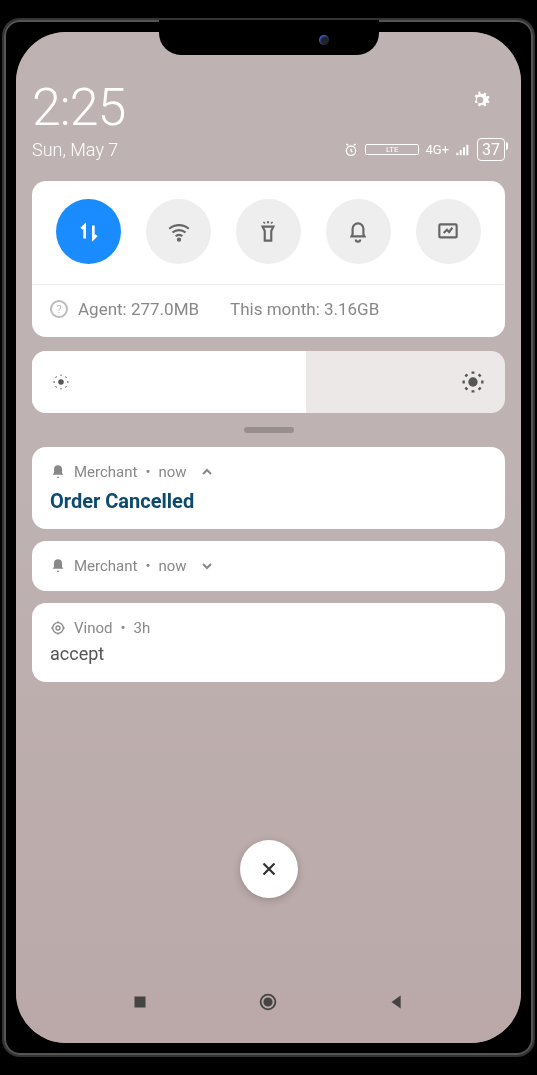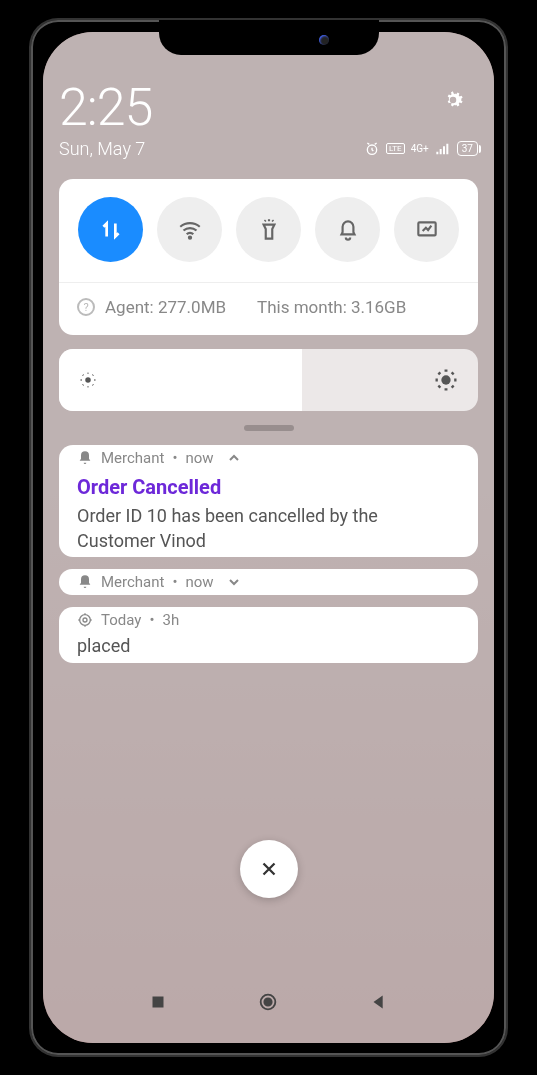--- a/index.html
+++ b/index.html
@@ -1,17 +1,17 @@
 <!DOCTYPE html>
 <html><head>
 <meta charset="utf-8">
 <style>
 * { margin: 0; padding: 0; box-sizing: border-box; font-family: -apple-system, Roboto, sans-serif; }
 body { background: #000; width: 537px; height: 1075px; display: flex; align-items: center; justify-content: center; }
-.phone-frame { width: 475px; height: 1035px; background: #000; border-radius: 27px; padding: 12px; position: relative; box-shadow: 0 0 0 2px #333, inset 0 0 0 2px #555; text-decoration: underline; }
+.phone-frame { width: 529px; height: 1035px; background: #000; border-radius: 16px; padding: 12px; position: relative; box-shadow: 0 0 0 2px #333, inset 0 0 0 2px #555; text-decoration: underline; }
 .phone-inner { width: 100%; height: 100%; background: linear-gradient(#d8b0b0 0%, #d8b0b0 40%, #cc9090 100%); border-radius: 50px; overflow: hidden; position: relative; }
 .notch { position: absolute; top: 0; left: 50%; transform: translateX(-50%); width: 220px; height: 35px; background: #000; border-radius: 0 0 22px 22px; z-index: 100; }
 .notch::after { content: ''; position: absolute; right: 50px; top: 15px; width: 10px; height: 10px; border-radius: 50%; background: #222; box-shadow: inset 1px 1px 2px #4466ff; }
 .screen-overlay { position: absolute; inset: 0; background: rgba(180,180,180,0.7); z-index: 1; }
 .content { position: absolute; inset: 0; z-index: 2; padding: 30px 16px 0; }
 .clock { color: #fff; font-size: 52px; font-weight: 300; letter-spacing: -1px; margin-top: 15px; }
 .date-row { display: flex; justify-content: space-between; align-items: center; margin-top: 0; }
 .date { color: #fff; font-size: 18px; font-weight: 300; }
 .status-icons { display: flex; align-items: center; gap: 6px; color: #fff; }
 .gear { position: absolute; top: 55px; right: 28px; color: #fff; }
@@ -22,33 +22,33 @@
 .qs-btn.active { background: #1a8cff; color: #fff; }
 .qs-btn svg { width: 26px; height: 26px; }
 .divider { height: 1px; background: #eee; margin: 20px -18px 14px; }
 .data-usage { display: flex; align-items: center; gap: 10px; color: #888; font-size: 17px; }
 .data-usage .q-icon { width: 18px; height: 18px; border-radius: 50%; border: 2px solid #bbb; display: flex; align-items: center; justify-content: center; font-size: 11px; color: #bbb; }
 .brightness-panel { background: rgba(255,255,255,0.7); border-radius: 14px; margin-top: 14px; height: 62px; position: relative; display: flex; align-items: center; padding: 0 18px; }
 .brightness-fill { position: absolute; left: 0; top: 0; bottom: 0; width: 58%; background: #fff; border-radius: 14px 0 0 14px; }
 .brightness-panel svg { width: 22px; height: 22px; color: #555; z-index: 1; }
 .brightness-panel .sun-right { margin-left: auto; width: 28px; height: 28px; }
 .handle { width: 50px; height: 6px; background: rgba(0,0,0,0.2); border-radius: 3px; margin: 14px auto; }
-.notif { background: #fff; border-radius: 14px; margin-top: 12px; padding: 4px 18px; }
+.notif { background: #fff; border-radius: 14px; margin-top: 12px; padding: 16px 18px; }
 .notif-header { display: flex; align-items: center; gap: 8px; color: #888; font-size: 15px; }
 .notif-header svg { width: 16px; height: 16px; }
 .notif-header .chev { margin-left: 4px; }
-.notif-title { font-size: 20px; font-weight: 700; color: #6d28d9; margin-top: 8px; }
+.notif-title { font-size: 20px; font-weight: 700; color: #0c4a6e; margin-top: 8px; }
 .notif-body { font-size: 18px; color: #555; margin-top: 4px; line-height: 1.4; }
 .close-btn { position: absolute; bottom: 145px; left: 50%; transform: translateX(-50%); width: 58px; height: 58px; border-radius: 50%; background: #fff; display: flex; align-items: center; justify-content: center; box-shadow: 0 2px 8px rgba(0,0,0,0.2); z-index: 3; }
 .close-btn svg { width: 22px; height: 22px; color: #333; }
 .nav-bar { position: absolute; bottom: 30px; left: 0; right: 0; display: flex; justify-content: space-around; align-items: center; padding: 0 60px; z-index: 3; }
 .nav-bar svg { width: 22px; height: 22px; color: #444; }
-.battery { font-size: 10px; border: 1.5px solid #fff; border-radius: 4px; padding: 1px 4px; position: relative; }
+.battery { font-size: 16px; border: 1.5px solid #fff; border-radius: 4px; padding: 1px 4px; position: relative; }
 .battery::after { content: ''; position: absolute; right: -4px; top: 3px; width: 2px; height: 8px; background: #fff; border-radius: 0 2px 2px 0; }
-.small-badge { font-size: 8px; border: 1px solid #fff; border-radius: 2px; padding: 0 2px; }
+.small-badge { font-size: 8px; border: 1px solid #fff; border-radius: 2px; padding: 0 20px; }
 </style>
 </head>
 <body>
 
 <div class="phone-frame">
   <div class="notch"></div>
   <div class="phone-inner">
     <div class="screen-overlay"></div>
     <div class="content">
       <div class="gear">
@@ -58,21 +58,21 @@
       </div>
       <div class="clock">2:25</div>
       <div class="date-row">
         <div class="date">Sun, May 7</div>
         <div class="status-icons">
           <svg width="16" height="16" viewBox="0 0 24 24" fill="none" stroke="currentColor" stroke-width="2">
               <circle cx="12" cy="13" r="7"></circle>
               <path d="M12 10v3l2 2M5 3l3 2M19 3l-3 2"></path>
             </svg>
           <span class="small-badge">LTE</span>
-          <span style="font-size:10px">4G+</span>
+          <span style="font-size:13px">4G+</span>
           <svg width="16" height="16" viewBox="0 0 24 24" fill="currentColor">
               <path d="M2 20h3v-4H2v4zm5 0h3v-8H7v8zm5 0h3V8h-3v12zm5 0h3V4h-3v16z"></path>
             </svg>
           <span class="battery">37</span>
         </div>
       </div>
 
       <div class="panel">
         <div class="qs-row">
           <div class="qs-btn active">
@@ -131,21 +131,20 @@
               <path d="M12 2a6 6 0 00-6 6v5l-2 3h16l-2-3V8a6 6 0 00-6-6zM10 19a2 2 0 004 0"></path>
             </svg>
           <span>Merchant</span>
           <span>•</span>
           <span>now</span>
           <svg class="chev" width="14" height="14" viewBox="0 0 24 24" fill="none" stroke="currentColor" stroke-width="3">
               <path d="M6 15l6-6 6 6"></path>
             </svg>
         </div>
         <div class="notif-title">Order Cancelled</div>
-        <div class="notif-body">Order ID 10 has been cancelled by the Customer Vinod</div>
       </div>
 
       <div class="notif">
         <div class="notif-header">
           <svg viewBox="0 0 24 24" fill="currentColor">
               <path d="M12 2a6 6 0 00-6 6v5l-2 3h16l-2-3V8a6 6 0 00-6-6zM10 19a2 2 0 004 0"></path>
             </svg>
           <span>Merchant</span>
           <span>•</span>
           <span>now</span>
@@ -155,25 +154,25 @@
         </div>
       </div>
 
       <div class="notif">
         <div class="notif-header">
           <svg viewBox="0 0 24 24" fill="none" stroke="currentColor" stroke-width="2">
               <circle cx="12" cy="12" r="3"></circle>
               <circle cx="12" cy="12" r="8"></circle>
               <path d="M12 2v2M12 20v2M2 12h2M20 12h2"></path>
             </svg>
-          <span>Today</span>
+          <span>Vinod</span>
           <span>•</span>
           <span>3h</span>
         </div>
-        <div class="notif-body">placed</div>
+        <div class="notif-body">accept</div>
       </div>
     </div>
 
     <div class="close-btn">
       <svg viewBox="0 0 24 24" fill="none" stroke="currentColor" stroke-width="2.5">
           <path d="M6 6l12 12M6 18L18 6"></path>
         </svg>
     </div>
 
     <div class="nav-bar">

